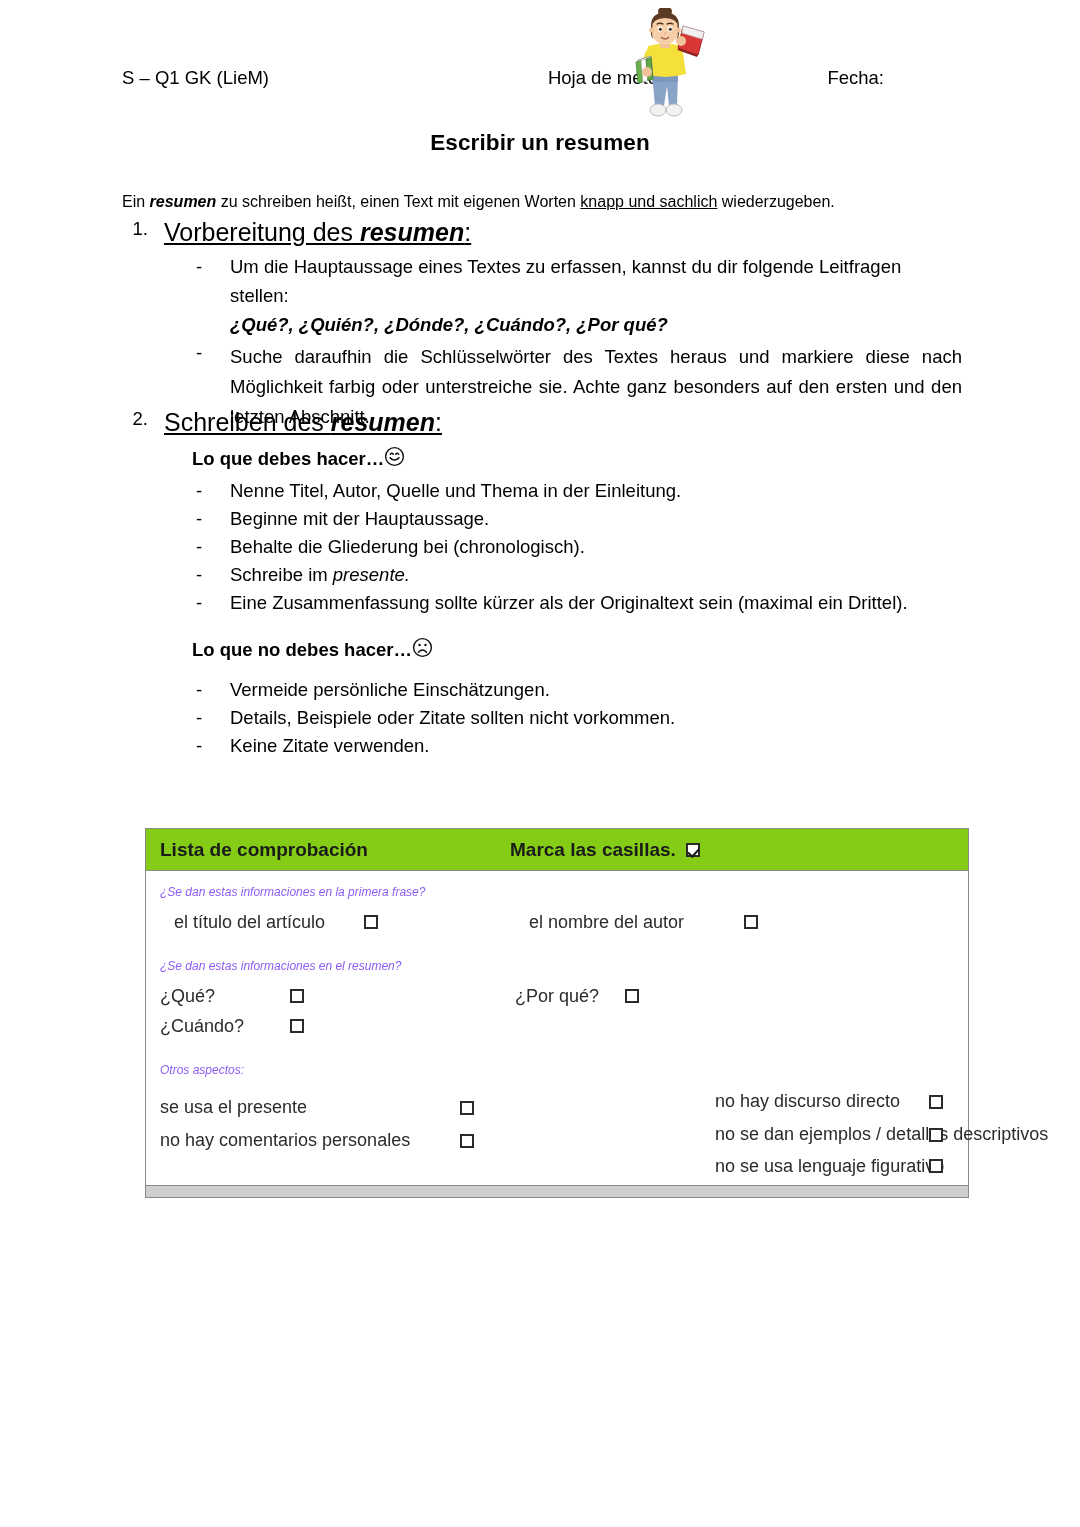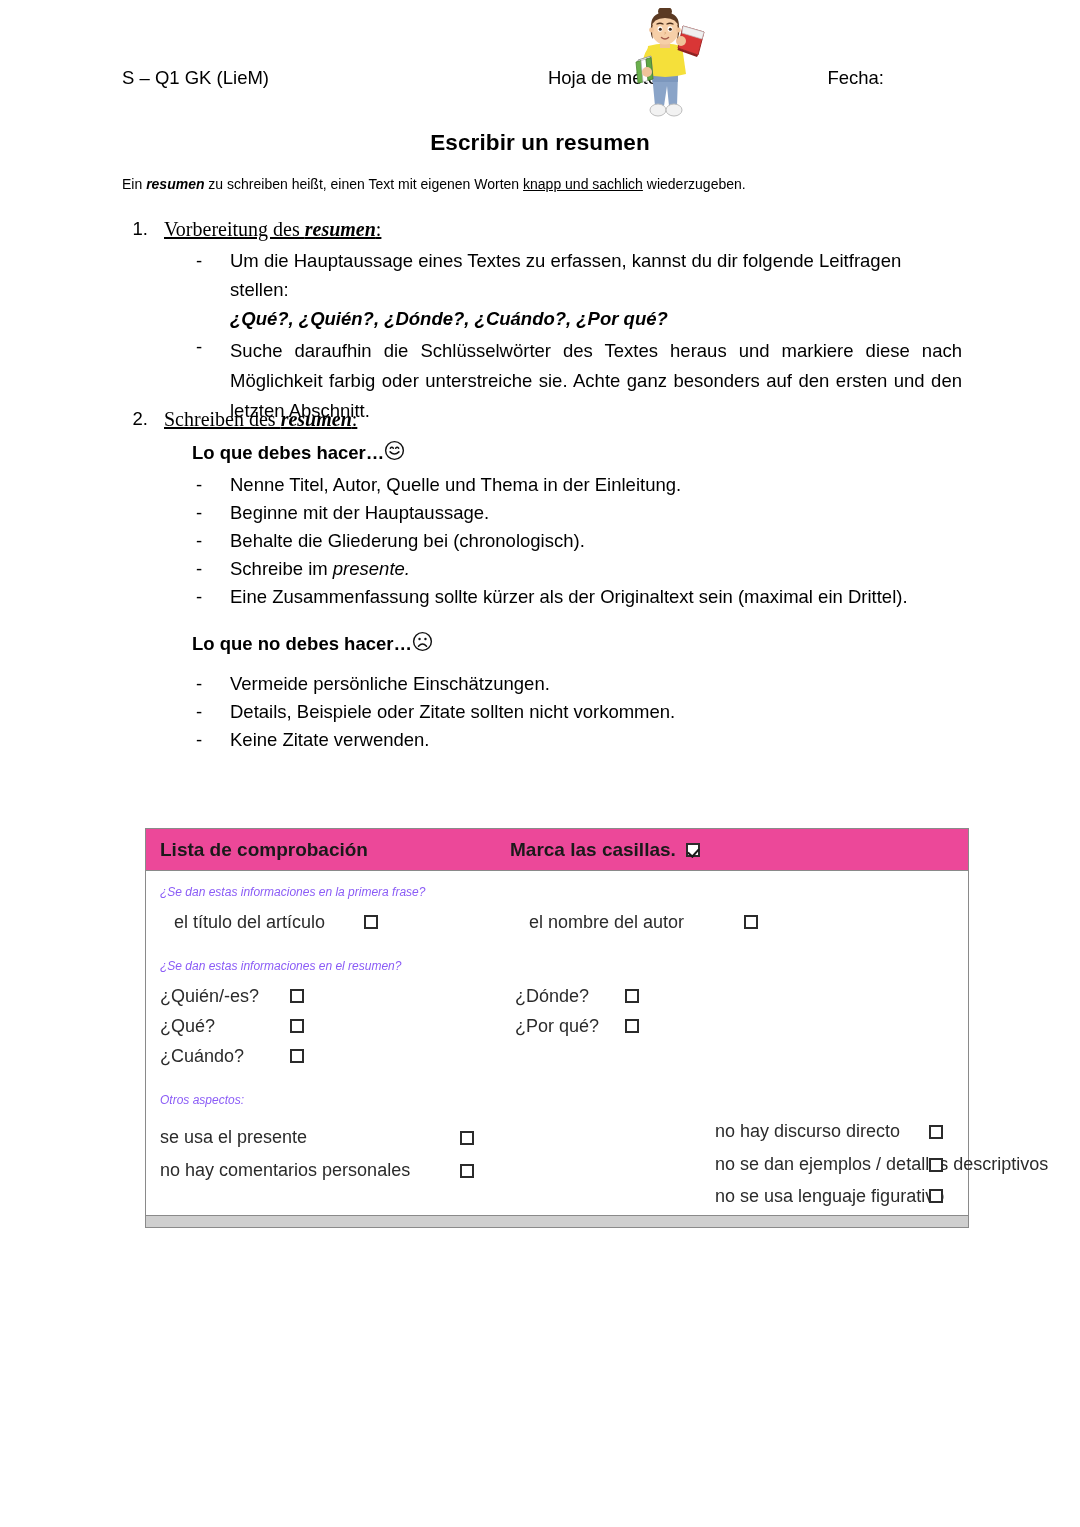--- a/index.html
+++ b/index.html
@@ -59,23 +59,23 @@
     text-align: center;
     font-size: 22.5px;
     font-weight: bold;
     letter-spacing: .1px;
   }
 
   
   .intro {
     position: absolute;
     left: 122px;
-    top: 176px;
+    top: 193px;
     width: 840px;
-    font-size: 14px;
+    font-size: 16px;
   }
   .intro b { font-weight: bold; font-style: italic; }
   .u { text-decoration: underline; }
 
   
   .sec { position: absolute; left: 122px; width: 840px; font-size: 18.5px; }
   .sec-1 { top: 218px; }
   .sec-2 { top: 408px; }
 
   .num-row {
@@ -84,22 +84,21 @@
   }
   .num {
     width: 42px;
     flex: 0 0 42px;
     text-align: right;
     padding-right: 16px;
     box-sizing: border-box;
   }
   .num-head {
     text-decoration: underline;
-    font-size: 20px;
-    font-family: Liberation Serif, serif;
+    font-size: 25px;
   }
   .num-head i { font-weight: bold; font-style: italic; }
 
   
   .dlist { margin: 0; padding: 0; list-style: none; }
   .dlist li {
     display: flex;
     align-items: flex-start;
     margin: 0;
   }
@@ -137,21 +136,21 @@
     left: 145px;
     top: 828px;
     width: 824px;
     border: 1px solid #8a8a8a;
     box-sizing: border-box;
     background: #ffffff;
     font-family: "Liberation Sans", sans-serif;
     color: #2b2b2b;
   }
   .cp-header {
-    background: #ec4899;
+    background: #84cc16;
     border-bottom: 1px solid #8a8a8a;
     height: 42px;
     display: flex;
     align-items: center;
     padding: 0 0 0 14px;
     box-sizing: border-box;
     font-weight: bold;
     font-size: 19px;
     color: #1a1a1a;
   }
@@ -408,30 +407,20 @@
             </span>
           </div>
         </div>
       </div>
 
       <div class="cp-group g2">
         <div class="cp-q">¿Se dan estas informaciones en el resumen?</div>
         <div class="cp-rows">
           <div class="cp-row">
             <span class="cp-cell col-a">
-              <span class="lbl">¿Quién/-es?</span>
-              <span class="cbx"></span>
-            </span>
-            <span class="cp-cell col-b">
-              <span class="lbl">¿Dónde?</span>
-              <span class="cbx"></span>
-            </span>
-          </div>
-          <div class="cp-row">
-            <span class="cp-cell col-a">
               <span class="lbl">¿Qué?</span>
               <span class="cbx"></span>
             </span>
             <span class="cp-cell col-b">
               <span class="lbl">¿Por qué?</span>
               <span class="cbx"></span>
             </span>
           </div>
           <div class="cp-row">
             <span class="cp-cell col-a">

